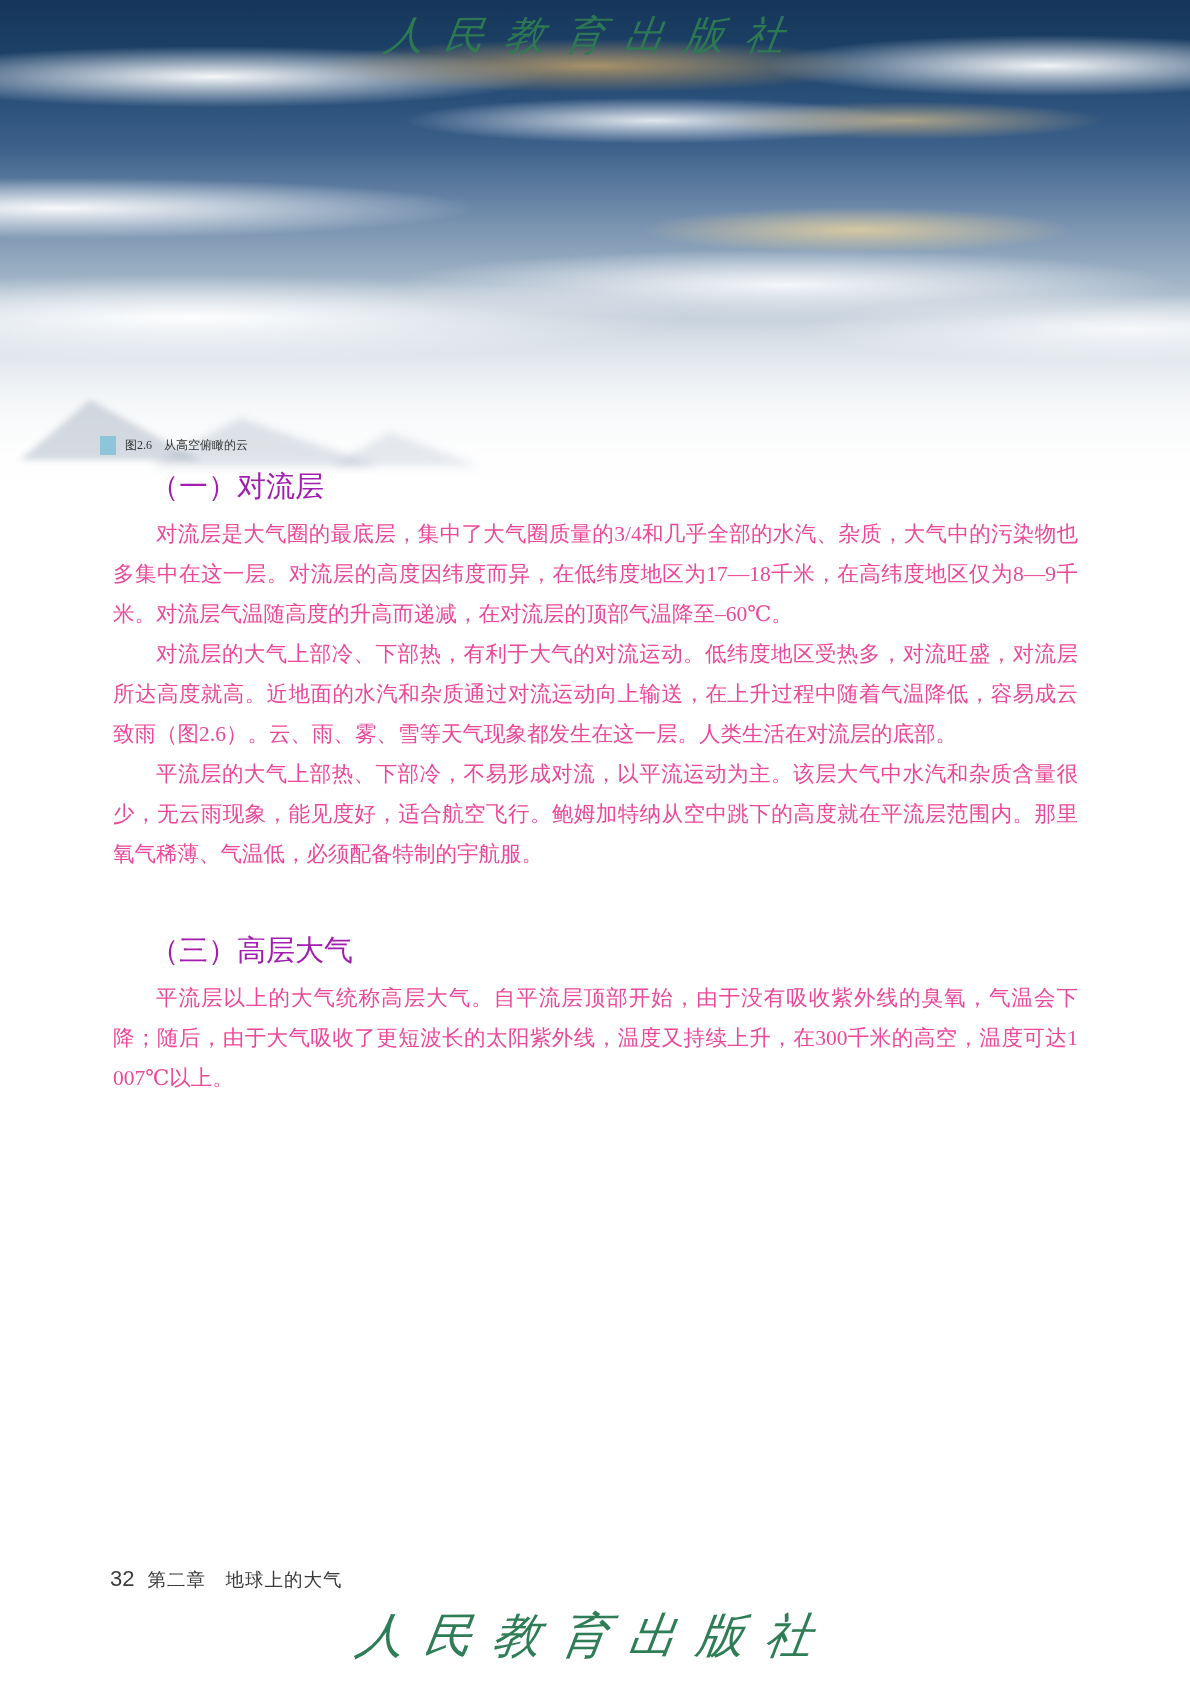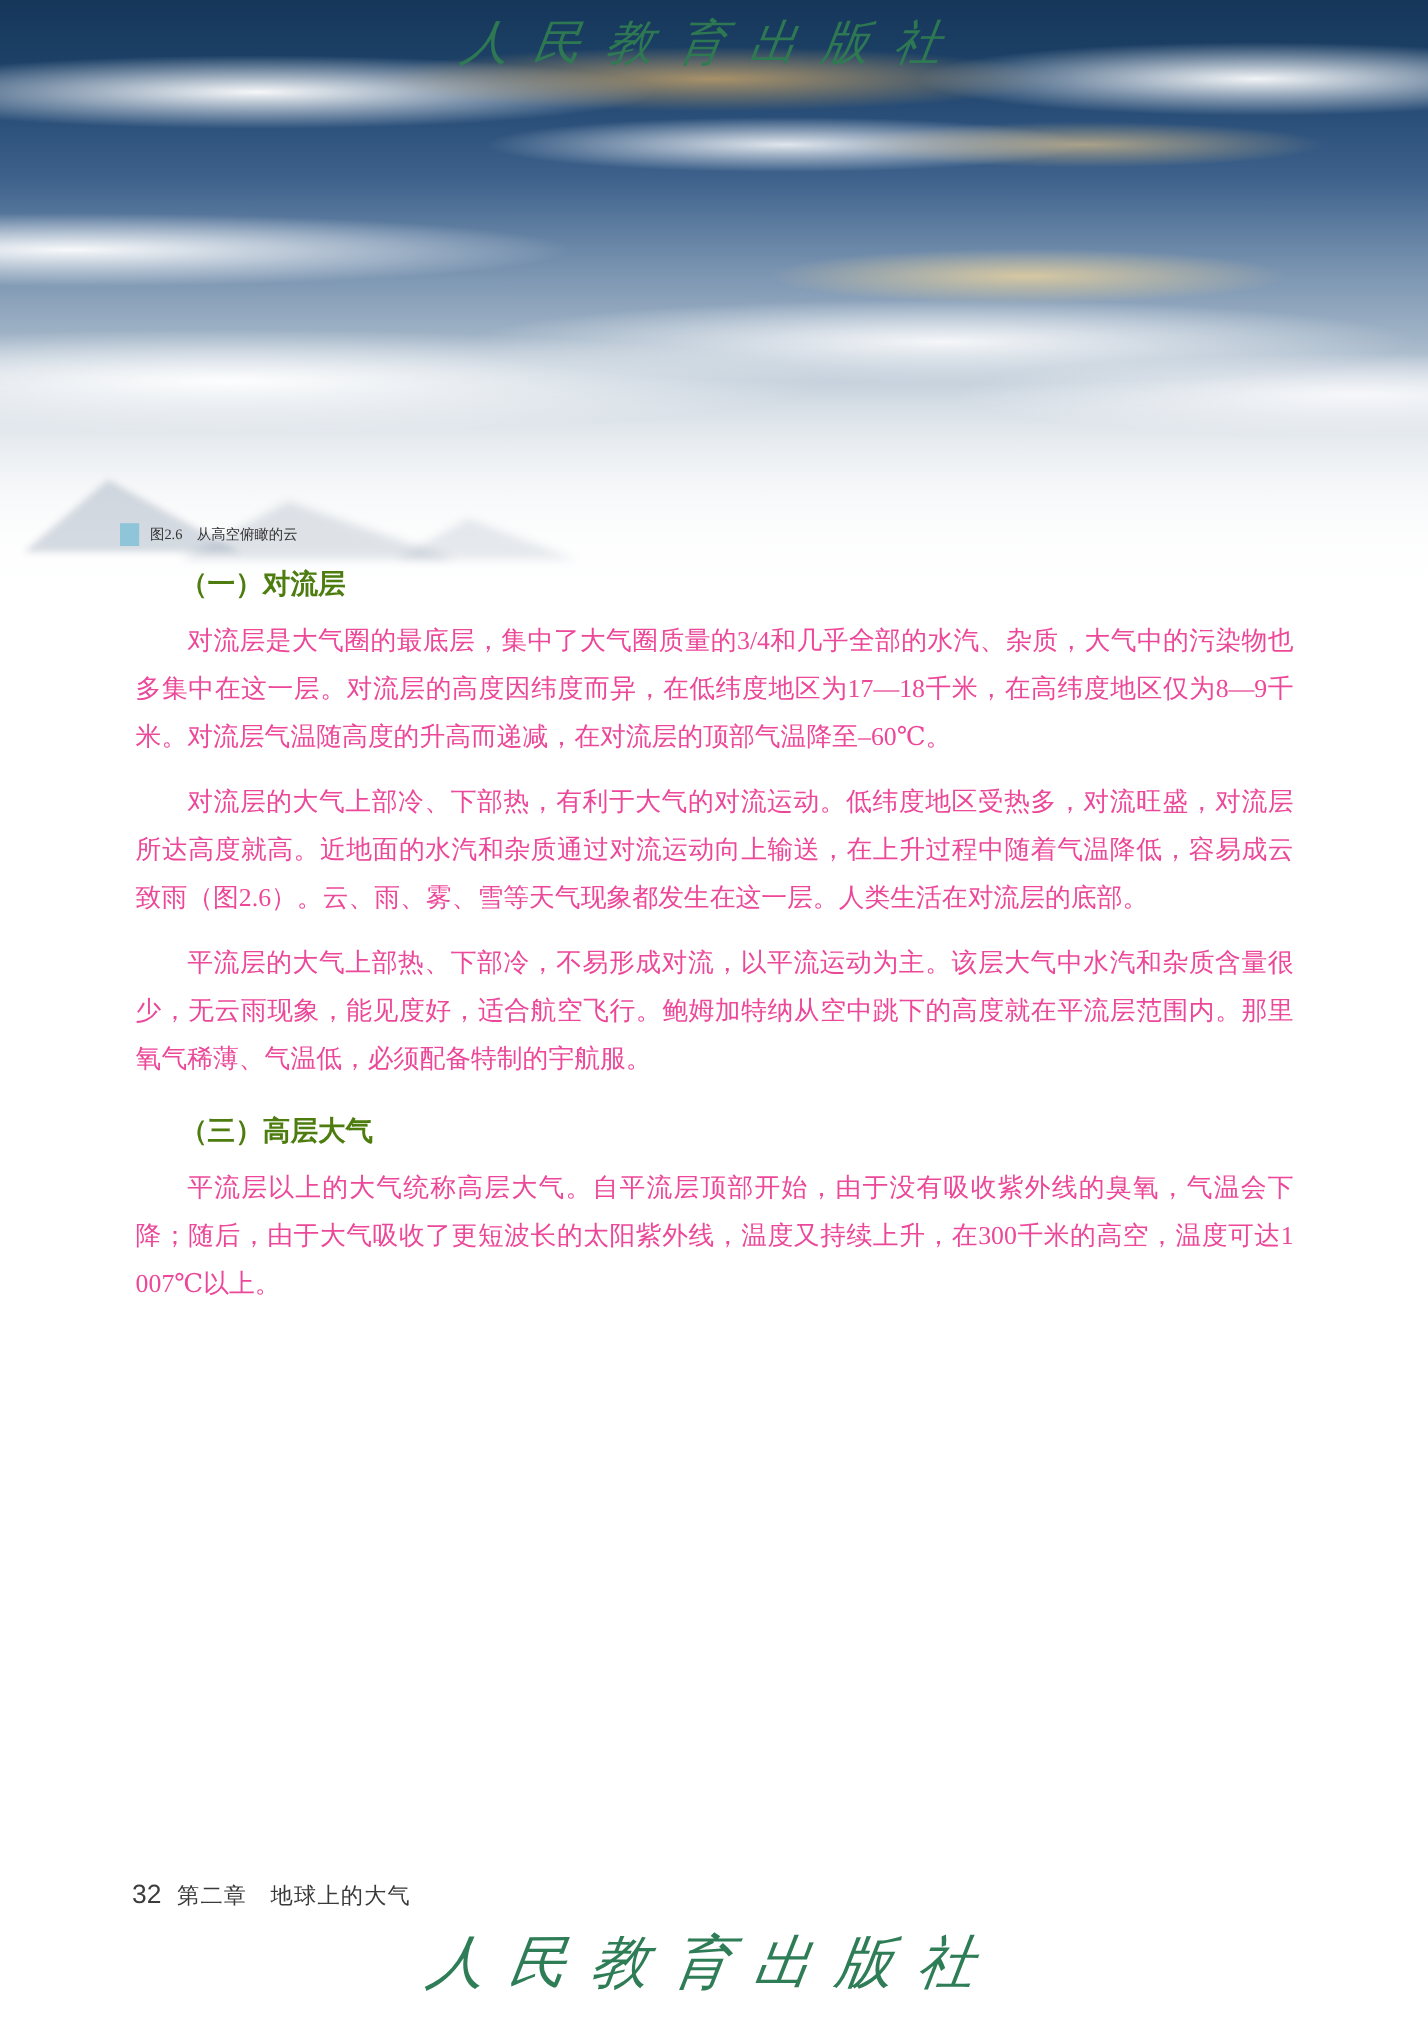--- a/index.html
+++ b/index.html
@@ -68,32 +68,32 @@
     font-size:12px;color:#333;
   }
   .caption .sq{width:16px;height:19px;background:#8ec5d8;flex:0 0 auto;}
 
   
   .content{
     position:absolute;left:113px;top:470px;width:965px;
   }
   h2.sec{
     font-family:"Liberation Sans","DejaVu Sans",sans-serif;
-    font-weight:bold;color:#4d7c0f;
-    font-size:23px;line-height:32px;
+    font-weight:normal;color:#a21caf;
+    font-size:29px;line-height:32px;
     margin:0 0 0 37px;padding:0;
   }
   h2.sec.gap{margin-top:96px;}
-  h2.sec.gap2{margin-top:24px;}
+  h2.sec.gap2{margin-top:60px;}
   p.body{
     font-size:21.5px;line-height:40px;
     text-align:justify;text-indent:2em;
     margin:12px 0 0 0;padding:0;color:#ec4899;
   }
-  p.body + p.body{margin-top:14px;}
+  p.body + p.body{margin-top:0;}
 
   
   .footer{
     position:absolute;left:110px;top:1566px;
     display:flex;align-items:baseline;gap:13px;
   }
   .footer .pn{font-family:"Liberation Sans","DejaVu Sans",sans-serif;font-size:22px;color:#3c3c3c;}
   .footer .ch{font-size:18.5px;color:#3a3a3a;letter-spacing:1px;text-align:center;}
 </style>
 </head>

